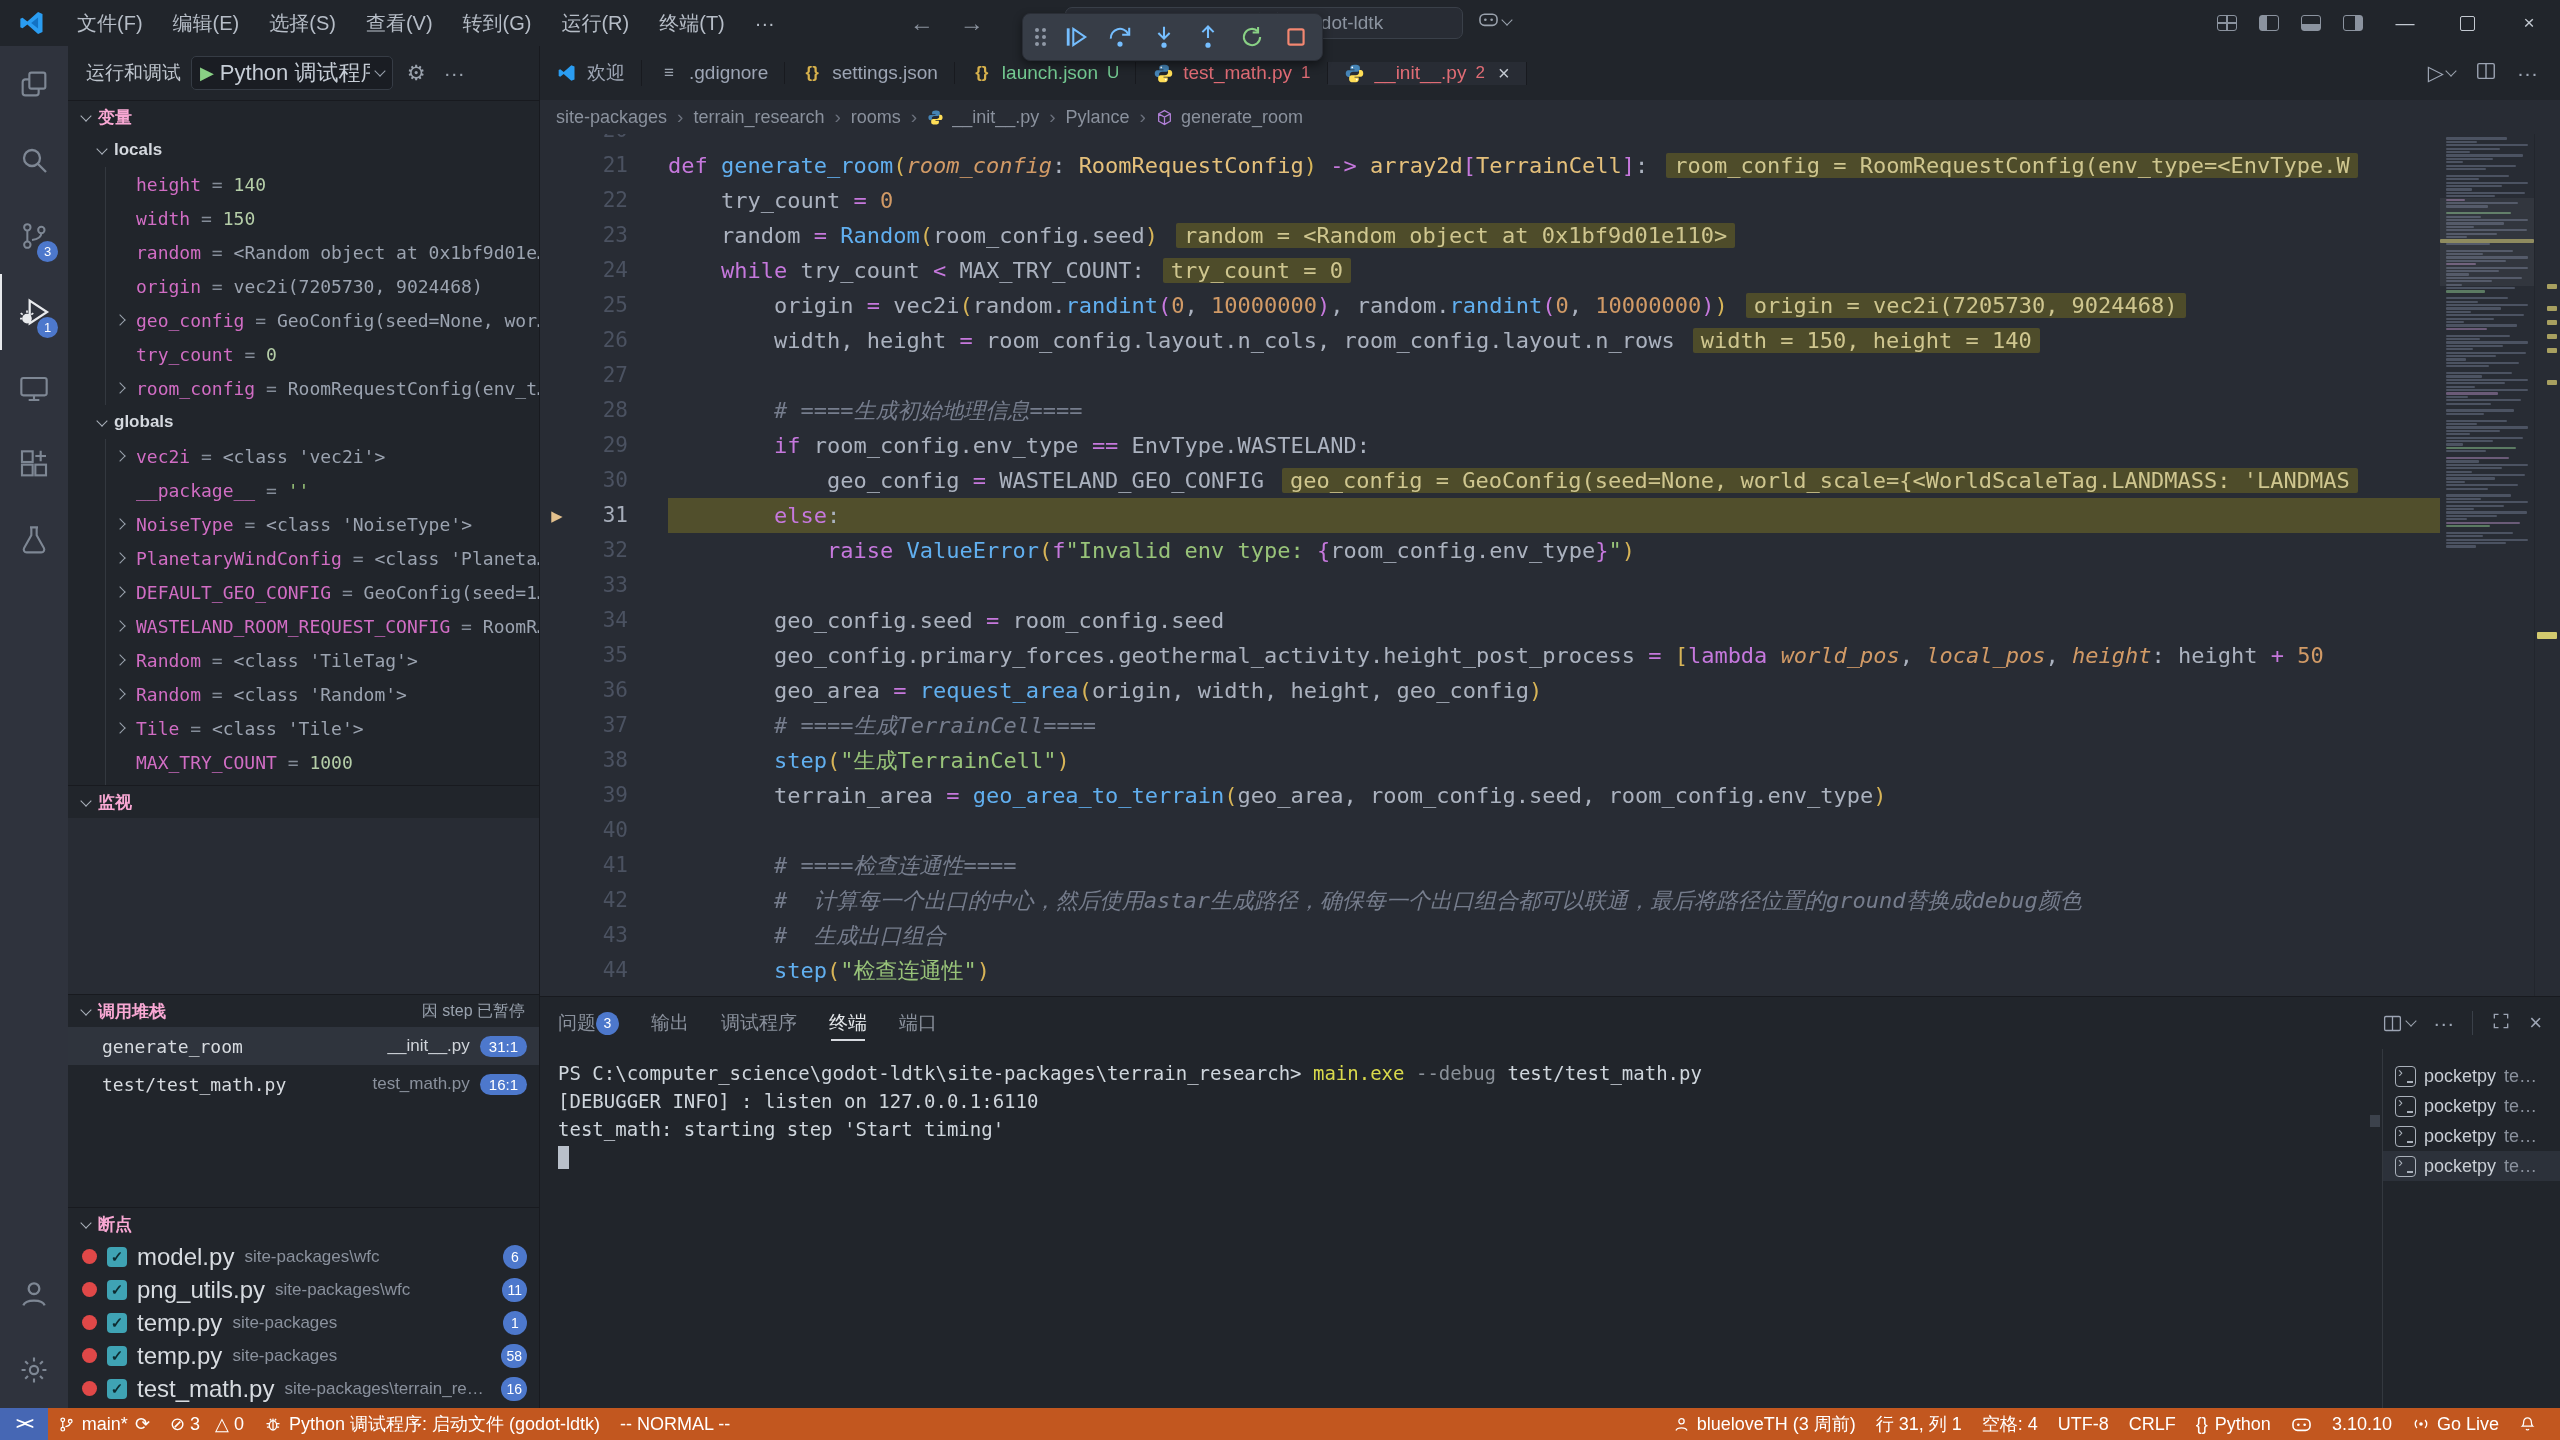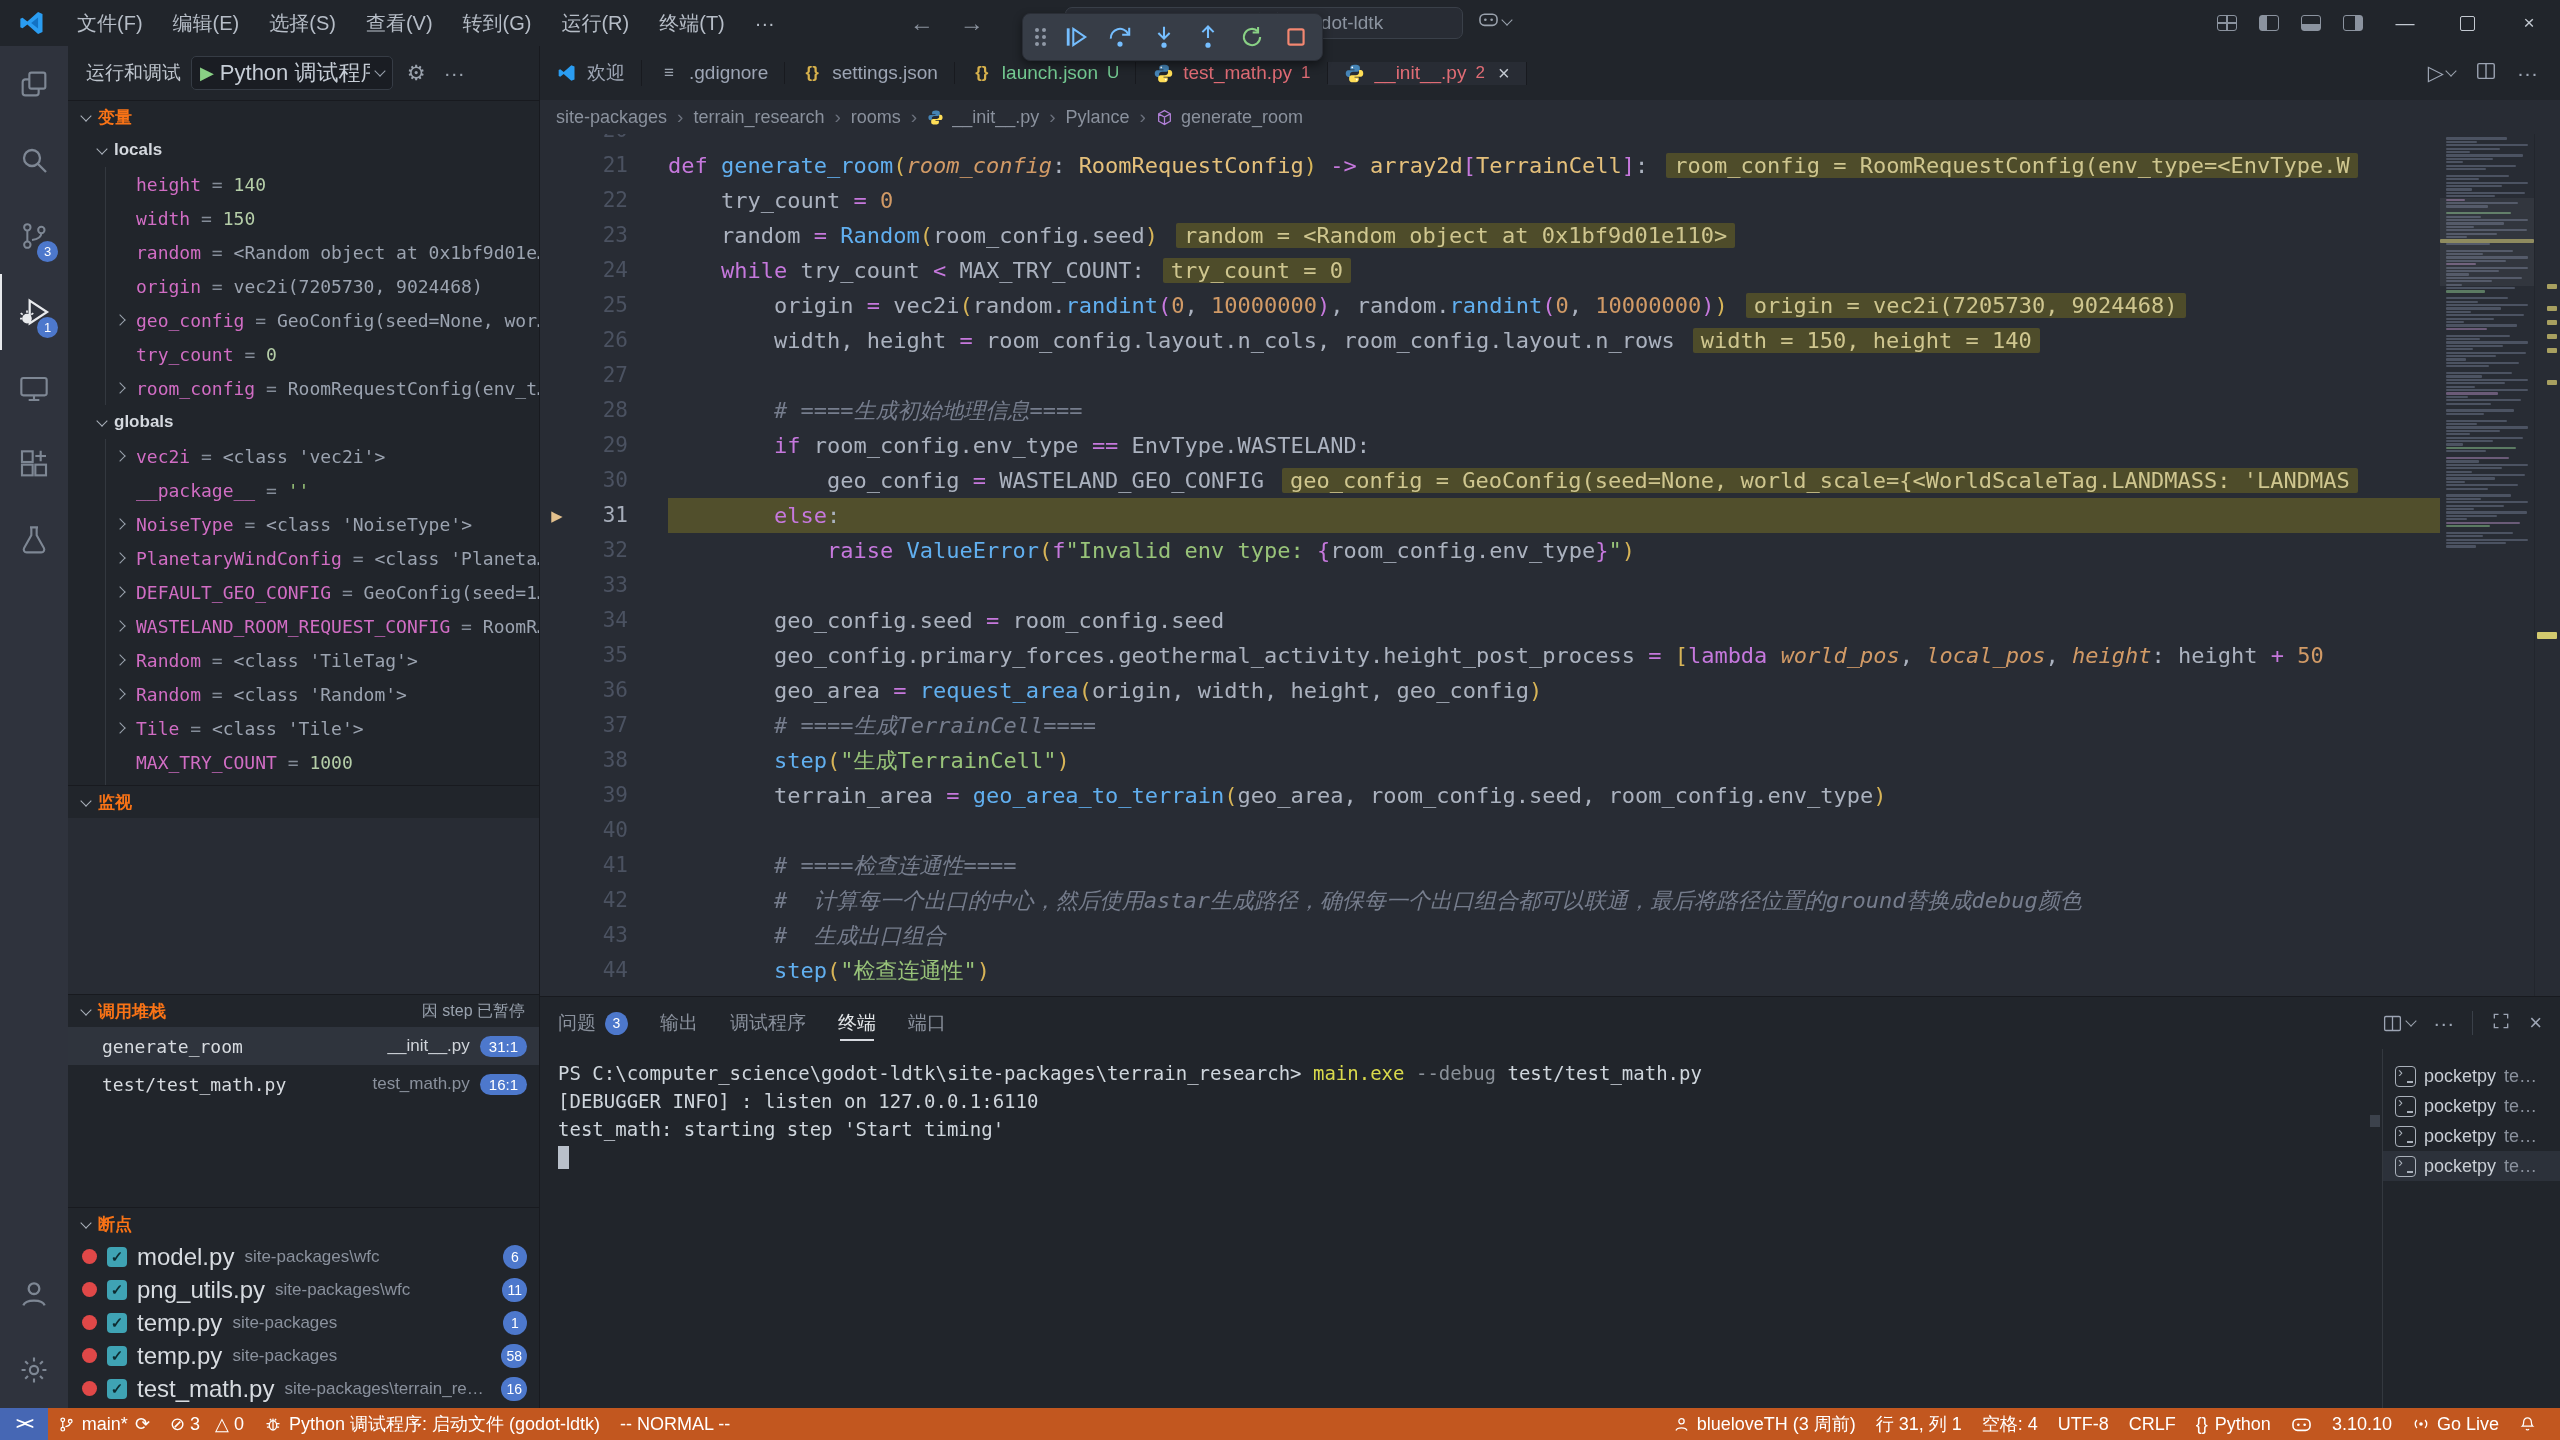--- a/index.html
+++ b/index.html
@@ -53,21 +53,21 @@
   #launch-box { display:flex; align-items:center; height:34px; background:#1a1d23; border:1px solid #363c45;
     border-radius:5px; padding:0 8px; gap:6px; max-width:214px; }
   #launch-box .play { color:#89d185; font-size:18px; }
   #launch-text { color:#c6cdd6; font-size:22px; white-space:nowrap; overflow:hidden; max-width:150px; }
   .chev { width:8px; height:8px; border-right:1.8px solid #9aa2ad; border-bottom:1.8px solid #9aa2ad; transform:rotate(45deg); margin-top:-4px; }
   .sb-ic { color:#9aa2ad; font-size:21px; padding:0 4px; }
 
   .section { border-top:1px solid #181a1f; display:flex; flex-direction:column; min-height:0; }
   .sec-head { height:32px; display:flex; align-items:center; gap:8px; padding:0 14px; flex:none; }
   .sec-head .tw { width:8px; height:8px; border-right:1.8px solid #aab1bb; border-bottom:1.8px solid #aab1bb; transform:rotate(45deg); margin-top:-3px; }
-  .sec-title { color:#f97316; font-size:17px; font-weight:bold; }
+  .sec-title { color:#f9a8d4; font-size:17px; font-weight:bold; }
   .sec-right { margin-left:auto; color:#9aa3af; font-size:16px; font-weight:normal; }
   .sec-body { overflow:hidden; position:relative; }
   #vars-body { height:652px; }
   #watch-body { height:176px; }
   #stack-body { height:180px; }
   #bps-body { flex:1; }
 
   .var-row { height:34px; display:flex; align-items:center; font-family:"DejaVu Sans Mono",monospace; font-size:18px; white-space:pre; padding-left:34px; }
   .var-row .tw2 { width:8px; height:8px; border-right:1.7px solid #9aa2ad; border-top:1.7px solid #9aa2ad; transform:rotate(45deg); margin-right:12px; flex:none; }
   .var-row .notw { width:20px; flex:none; }
@@ -128,21 +128,21 @@
 
   #minimap { position:absolute; top:0; bottom:0; right:26px; width:94px; background:#282c34; }
   .mm-stripe { position:absolute; left:6px; height:2.2px; border-radius:1px; }
   #mm-slider { position:absolute; left:0; right:0; background:rgba(255,255,255,.05); }
   #ruler { position:absolute; top:0; bottom:0; right:0; width:26px; background:#282c34; border-left:1px solid #22262d; }
   .rl-mark { position:absolute; right:3px; border-radius:1px; }
 
   
   #panel { height:412px; background:#21252b; border-top:1px solid #181a1f; flex:none; display:flex; flex-direction:column; }
   #panel-header { height:52px; display:flex; align-items:center; padding:0 18px; flex:none; }
-  .ptab { display:flex; align-items:center; gap:9px; margin-right:32px; font-size:19px; color:#8a919d; height:52px; position:relative; }
+  .ptab { display:flex; align-items:center; gap:0; margin-right:32px; font-size:19px; color:#8a919d; height:52px; position:relative; }
   .ptab.active { color:#e4e7ea; }
   .ptab.active::after { content:""; position:absolute; left:2px; right:2px; bottom:8px; height:2px; background:#d7dae0; }
   .ptab .pbadge { min-width:23px; height:23px; border-radius:12px; background:#4d78cc; color:#fff; font-size:14px;
     display:flex; align-items:center; justify-content:center; }
   #panel-actions { margin-left:auto; display:flex; align-items:center; gap:18px; color:#9da5b4; }
   .pa-div { width:1px; height:24px; background:#3a4049; }
   #panel-body { flex:1; display:flex; min-height:0; }
   #terminal { flex:1; padding:10px 0 0 18px; font-family:"DejaVu Sans Mono",monospace; font-size:19px; line-height:28px;
     color:#cfd6dd; white-space:pre; overflow:hidden; }
   .tm-y { color:#dada4c; } .tm-dim { color:#8a9199; }

